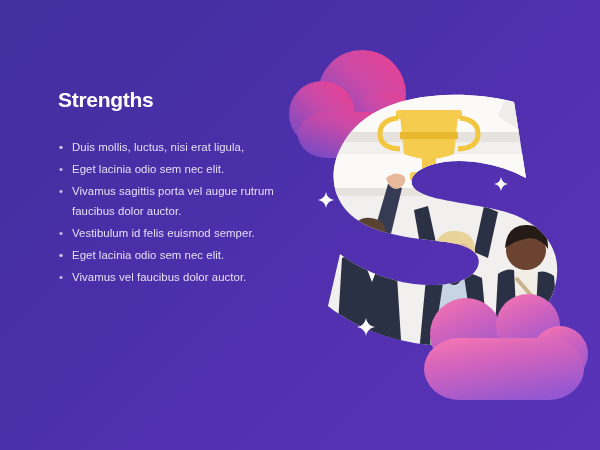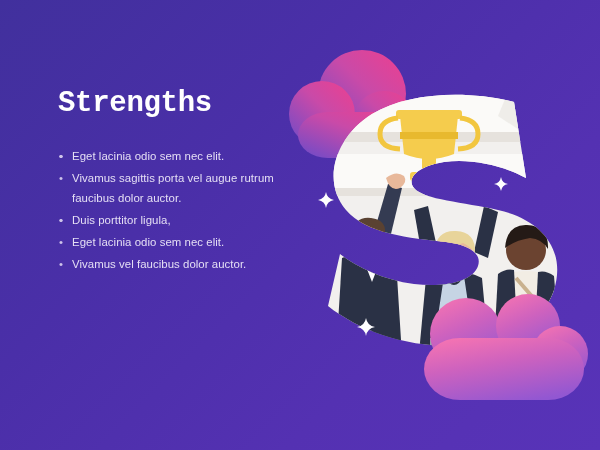--- a/index.html
+++ b/index.html
@@ -25,27 +25,26 @@
   
   .text-col {
     position: absolute;
     left: 58px;
     top: 88px;
     width: 250px;
     z-index: 40;
   }
 
   .slide-title {
-    font-size: 29px;
+    font-size: 21px;
     font-weight: bold;
     color: #FFFFFF;
     letter-spacing: -0.3px;
     margin: 0 0 26px 0;
     line-height: 1.1;
-    font-family: Liberation Mono, monospace;
   }
 
   .bullet-list {
     list-style: none;
     margin: 0;
     padding: 0;
   }
 
   .bullet-item {
     position: relative;
@@ -275,35 +274,36 @@
 
   <div class="text-col">
     <h1 class="slide-title">Strengths</h1>
 
     <ul class="bullet-list">
       <li class="bullet-item">
         <span class="dot">•</span>
       </li>
       <li class="bullet-item">
         <span class="dot">•</span>
+        <span>Duis mollis, luctus, nisi erat ligula,</span>
       </li>
       <li class="bullet-item">
         <span class="dot">•</span>
         <span>Eget lacinia odio sem nec elit.</span>
       </li>
       <li class="bullet-item">
         <span class="dot">•</span>
         <span>Vivamus sagittis porta vel augue rutrum faucibus dolor auctor.</span>
       </li>
       <li class="bullet-item">
         <span class="dot">•</span>
-      </li>
-      <li class="bullet-item">
-        <span class="dot">•</span>
-        <span> Duis porttitor ligula,</span>
+        <span>Vestibulum id felis euismod semper.</span>
+      </li>
+      <li class="bullet-item">
+        <span class="dot">•</span>
       </li>
       <li class="bullet-item">
         <span class="dot">•</span>
         <span>Eget lacinia odio sem nec elit.</span>
       </li>
       <li class="bullet-item">
         <span class="dot">•</span>
         <span>Vivamus vel faucibus dolor auctor.</span>
       </li>
     </ul>

